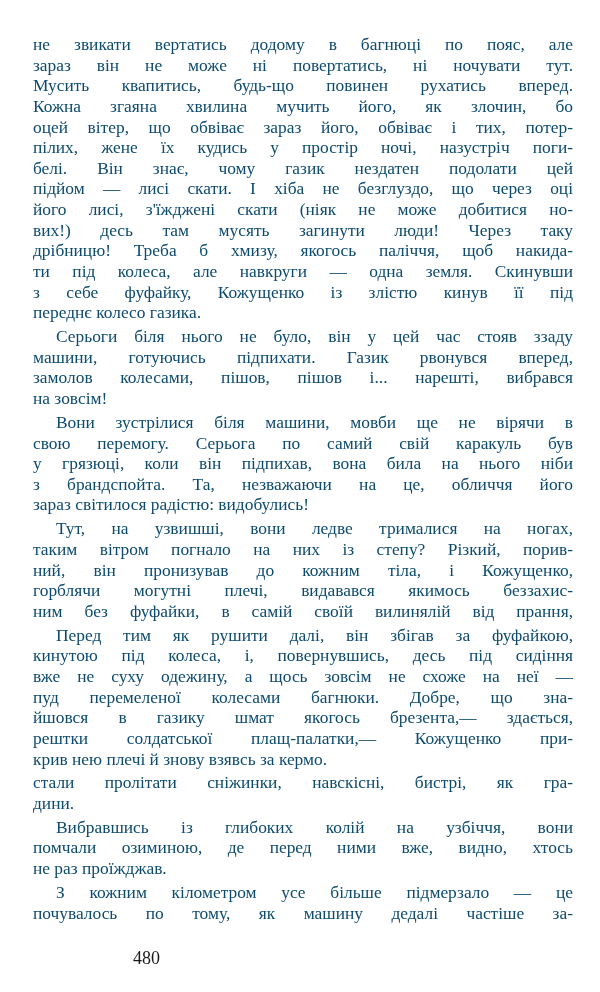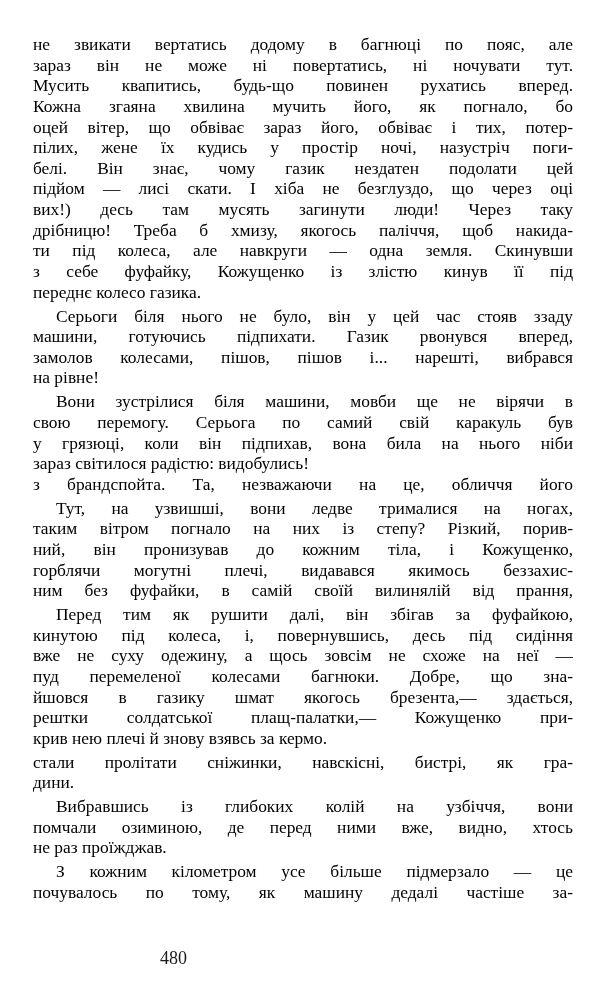--- a/index.html
+++ b/index.html
@@ -1,61 +1,62 @@
 <!DOCTYPE html>
 <html><head>
 <meta charset="utf-8">
 <style>
   html, body { margin: 0; padding: 0; background: #ffffff; }
   body { width: 600px; height: 992px; position: relative; overflow: hidden; }
   .page {
     position: absolute; left: 33px; top: 34px; width: 540px;
     font-family: "Liberation Serif", serif;
-    font-size: 17.4px; line-height: 20.65px; color: #000000;
+    font-size: 17.4px; line-height: 20.65px; color: #0c4a6e;
   }
   .para { margin: 0 0 3.2px 0; }
   .line { display: block; white-space: nowrap; text-align: justify; text-align-last: justify; height: 20.65px; }
   .line.last { text-align-last: left; }
   .line.indent { padding-left: 23px; }
   .page-number {
     position: absolute; left: 133px; top: 948px;
-    font-family: "Liberation Serif", serif; font-size: 18px; color: #1a1a1a; margin-left: 27px;
+    font-family: "Liberation Serif", serif; font-size: 18px; color: #1a1a1a;
   }
 </style>
 </head>
 <body>
 
 <div class="page" id="page">
     <div class="para">
       <span class="line">не звикати вертатись додому в багнюці по пояс, але</span>
       <span class="line">зараз він не може ні повертатись, ні ночувати тут.</span>
       <span class="line">Мусить квапитись, будь-що повинен рухатись вперед.</span>
-      <span class="line">Кожна згаяна хвилина мучить його, як погнало, бо</span>
+      <span class="line">Кожна згаяна хвилина мучить його, як злочин, бо</span>
       <span class="line">оцей вітер, що обвіває зараз його, обвіває і тих, потер-</span>
       <span class="line">пілих, жене їх кудись у простір ночі, назустріч поги-</span>
       <span class="line">белі. Він знає, чому газик нездатен подолати цей</span>
       <span class="line">підйом — лисі скати. І хіба не безглуздо, що через оці</span>
+      <span class="line">його лисі, з'їжджені скати (ніяк не може добитися но-</span>
       <span class="line">вих!) десь там мусять загинути люди! Через таку</span>
       <span class="line">дрібницю! Треба б хмизу, якогось паліччя, щоб накида-</span>
       <span class="line">ти під колеса, але навкруги — одна земля. Скинувши</span>
       <span class="line">з себе фуфайку, Кожущенко із злістю кинув її під</span>
       <span class="line last">переднє колесо газика.</span>
     </div>
     <div class="para">
       <span class="line indent">Серьоги біля нього не було, він у цей час стояв ззаду</span>
       <span class="line">машини, готуючись підпихати. Газик рвонувся вперед,</span>
       <span class="line">замолов колесами, пішов, пішов і... нарешті, вибрався</span>
-      <span class="line last">на рівне!</span>
+      <span class="line last">на зовсім!</span>
     </div>
     <div class="para">
       <span class="line indent">Вони зустрілися біля машини, мовби ще не вірячи в</span>
       <span class="line">свою перемогу. Серьога по самий свій каракуль був</span>
       <span class="line">у грязюці, коли він підпихав, вона била на нього ніби</span>
+      <span class="line">з брандспойта. Та, незважаючи на це, обличчя його</span>
       <span class="line last">зараз світилося радістю: видобулись!</span>
-      <span class="line">з брандспойта. Та, незважаючи на це, обличчя його</span>
     </div>
     <div class="para">
       <span class="line indent">Тут, на узвишші, вони ледве трималися на ногах,</span>
       <span class="line">таким вітром погнало на них із степу? Різкий, порив-</span>
       <span class="line">ний, він пронизував до кожним тіла, і Кожущенко,</span>
       <span class="line">горблячи могутні плечі, видавався якимось беззахис-</span>
       <span class="line">ним без фуфайки, в самій своїй вилинялій від прання,</span>
     </div>
     <div class="para">
       <span class="line indent">Перед тим як рушити далі, він збігав за фуфайкою,</span>

